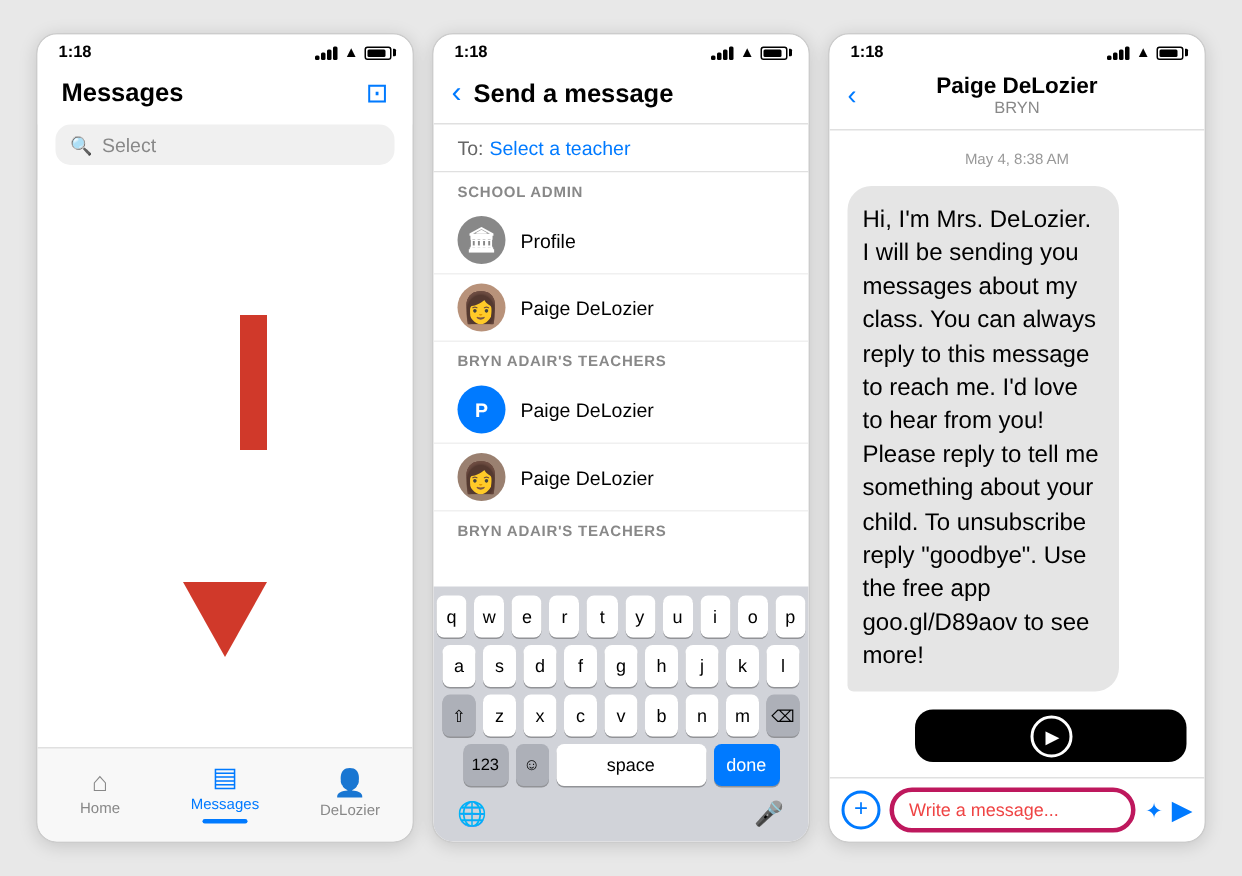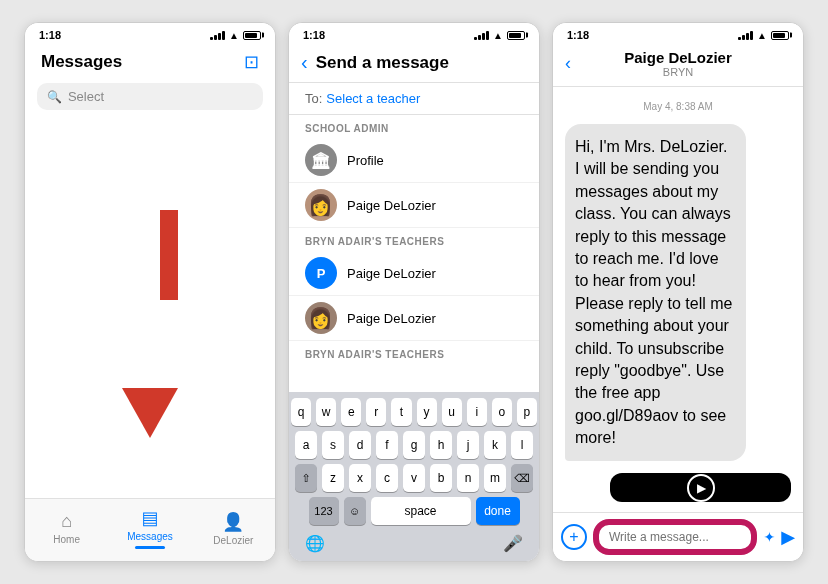--- a/index.html
+++ b/index.html
@@ -332,25 +332,25 @@
       border: 2px solid #007AFF;
       display: flex;
       align-items: center;
       justify-content: center;
       color: #007AFF;
       font-size: 16px;
       flex-shrink: 0;
     }
     .chat-input-field {
       flex: 1;
-      border: 6px solid #be185d;
+      border: 3px solid #be185d;
       border-radius: 16px;
       padding: 5px 10px;
       font-size: 12px;
-      color: #737373;
+      color: #ef4444;
     }
     .input-icon-btn { color: #007AFF; font-size: 14px; }
     .send-btn { color: #007AFF; font-size: 18px; }
   </style>
 </head>
 <body>
 
 <div class="screenshot-container">
 
   <div class="phone-frame phone-frame-1">

